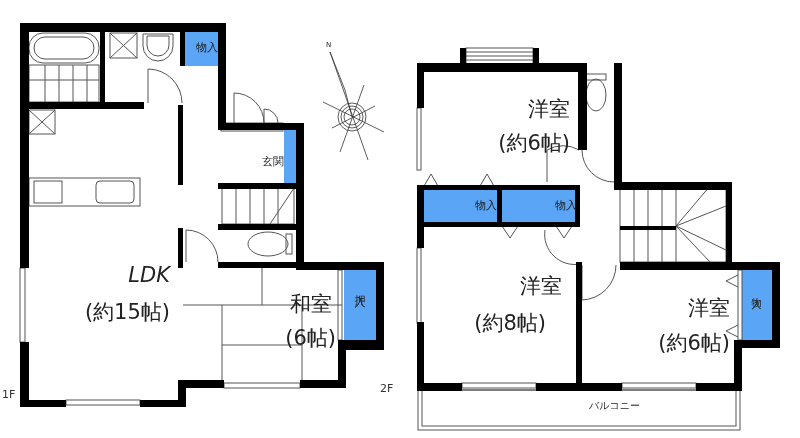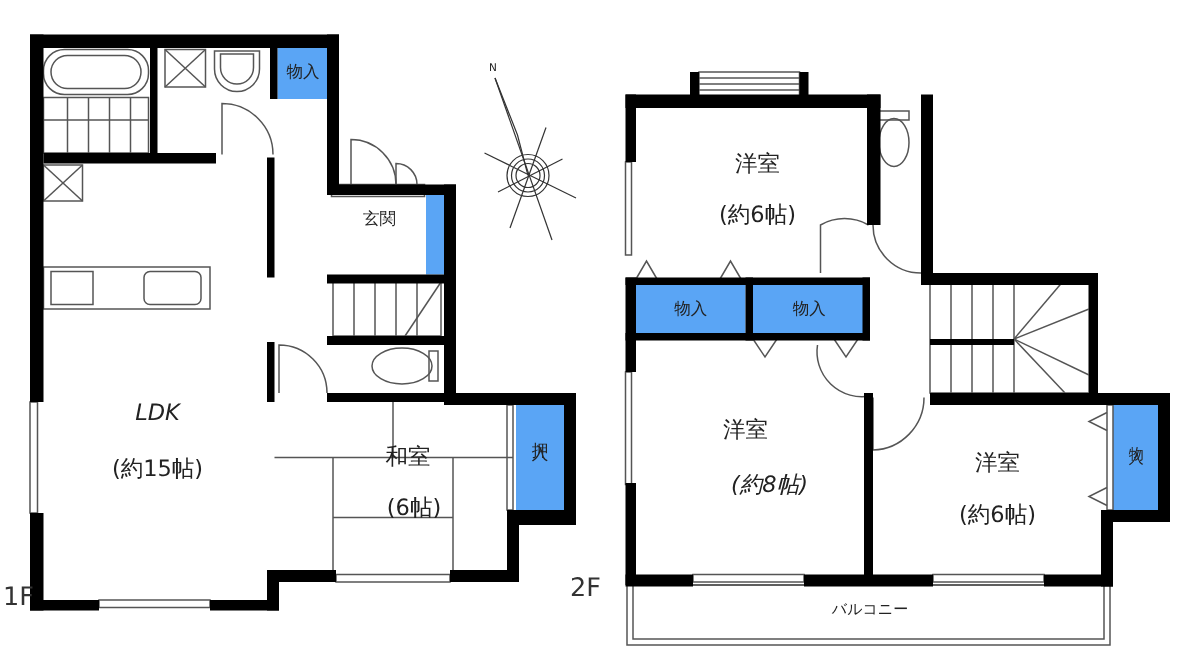--- a/index.html
+++ b/index.html
@@ -1,23 +1,23 @@
 <!DOCTYPE html>
 <html><head>
 <meta charset="utf-8">
 <style>
   html,body{margin:0;padding:0;background:#fff;}
   body{width:800px;height:438px;position:relative;overflow:hidden;font-family:"DejaVu Sans",sans-serif;}
   svg{position:absolute;left:0;top:0;}
-  .lbl{position:absolute;color:#222;text-align:center;white-space:nowrap;}
-  .room{font-size:15px;line-height:26px;}
+  .lbl{position:absolute;color:#222;text-align:right;white-space:nowrap;}
+  .room{font-size:21px;line-height:26px;}
   .small{font-size:11px;}
   .tiny{font-size:10px;}
   .vert{writing-mode:vertical-rl;font-size:11px;letter-spacing:1px;}
-  .floor{font-size:17px;color:#333;}
+  .floor{font-size:11px;color:#333;}
 </style>
 </head>
 <body>
 
 <svg width="800" height="438" viewBox="0 0 800 438">
 
   <g fill="none" stroke="#555" stroke-width="1">
 
     <rect x="185" y="32" width="33" height="34" fill="#5aa5f5" stroke="none"></rect>
     <rect x="284" y="130" width="14" height="53" fill="#5aa5f5" stroke="none"></rect>
@@ -178,32 +178,32 @@
     <rect x="620" y="226" width="56" height="4"></rect>
     <rect x="417" y="185" width="163" height="5"></rect>
     <rect x="417" y="222" width="163" height="5"></rect>
     <rect x="497" y="185" width="5" height="42"></rect>
     <rect x="575" y="185" width="5" height="42"></rect>
     <rect x="576" y="262" width="6" height="128"></rect>
   </g>
 </svg>
 
 <div class="lbl small" style="left:186px;top:40px;width:32px;">物入</div>
-<div class="lbl small" style="left:222px;top:138px;width:62px;">玄関</div>
+<div class="lbl small" style="left:222px;top:154px;width:62px;">玄関</div>
 <div class="lbl room" style="left:40px;top:262px;width:130px;font-style:italic;">LDK</div>
 <div class="lbl room" style="left:40px;top:299px;width:130px;">(約15帖)</div>
 <div class="lbl room" style="left:212px;top:291px;width:120px;">和室</div>
 <div class="lbl room" style="left:216px;top:325px;width:120px;">(6帖)</div>
 <div class="lbl vert" style="left:351px;top:286px;">押入</div>
 <div class="lbl floor" style="left:2px;top:388px;">1F</div>
 <div class="lbl tiny" style="left:326px;top:41px;font-size:7px;">N</div>
 
 <div class="lbl room" style="left:440px;top:96px;width:130px;">洋室</div>
 <div class="lbl room" style="left:440px;top:130px;width:130px;">(約6帖)</div>
 <div class="lbl small" style="left:424px;top:198px;width:73px;">物入</div>
 <div class="lbl small" style="left:502px;top:198px;width:75px;">物入</div>
 <div class="lbl room" style="left:432px;top:273px;width:130px;">洋室</div>
-<div class="lbl room" style="left:448px;top:310px;width:130px;font-style:italic;">(約8帖)</div>
+<div class="lbl room" style="left:416px;top:310px;width:130px;">(約8帖)</div>
 <div class="lbl room" style="left:600px;top:295px;width:130px;">洋室</div>
 <div class="lbl room" style="left:600px;top:330px;width:130px;">(約6帖)</div>
 <div class="lbl vert" style="left:749px;top:290px;font-size:10px;">物入</div>
 <div class="lbl tiny" style="left:520px;top:399px;width:120px;">バルコニー</div>
 <div class="lbl floor" style="left:380px;top:382px;">2F</div>
 
 </body></html>

